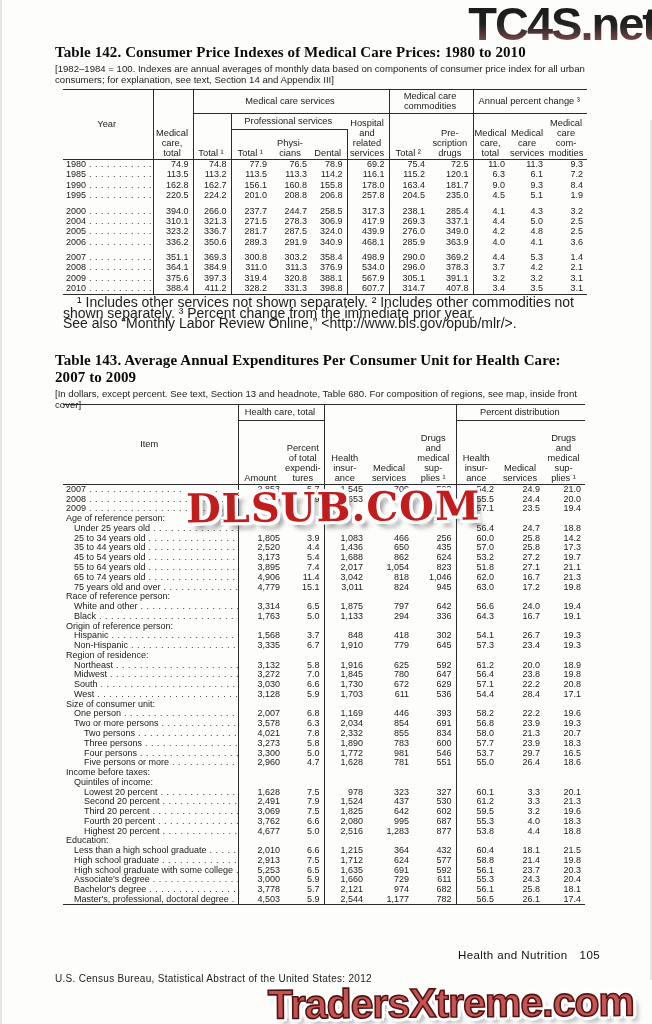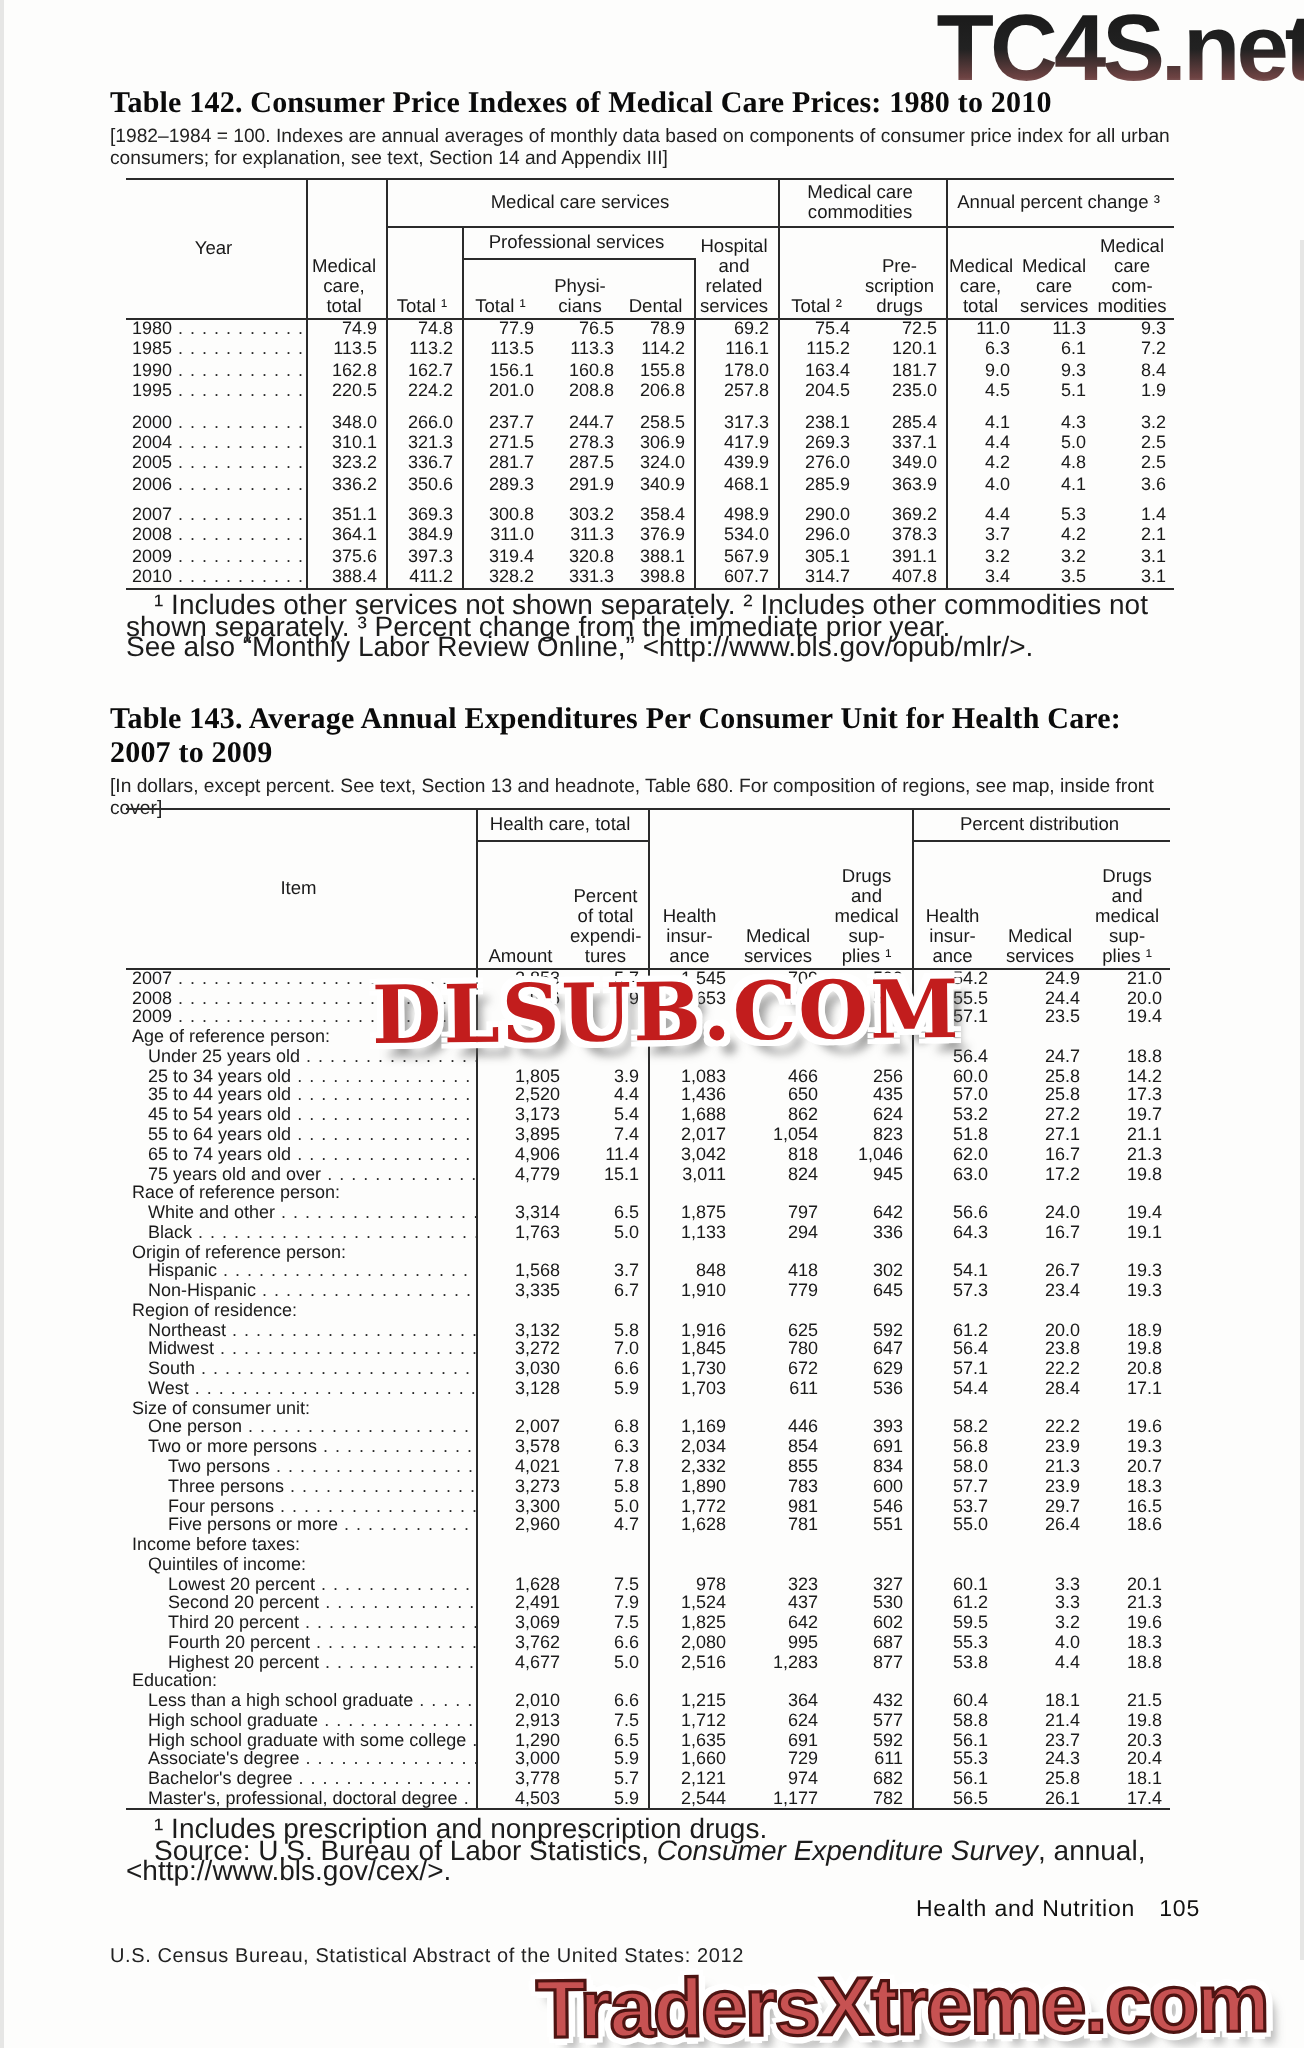--- a/index.html
+++ b/index.html
@@ -220,21 +220,21 @@
           <td class="br"></td>
           <td class="br"></td>
           <td></td>
           <td class="br"></td>
           <td></td>
           <td></td>
           <td></td>
         </tr>
         <tr>
           <td class="lbl-cell br"><span>2000</span><span class="dots"> . . . . . . . . . . . . . . . . . . . . . . . . . . . . . . . . . . . . . . . . . . . . . . . . . . . . . . . . . . . .</span></td>
-          <td class="num br">348.0</td>
+          <td class="num br">394.0</td>
           <td class="num br">266.0</td>
           <td class="num">237.7</td>
           <td class="num">244.7</td>
           <td class="num br">258.5</td>
           <td class="num br">317.3</td>
           <td class="num">238.1</td>
           <td class="num br">285.4</td>
           <td class="num">4.1</td>
           <td class="num">4.3</td>
           <td class="num">3.2</td>
@@ -817,21 +817,21 @@
           <td class="num br">7.5</td>
           <td class="num">1,712</td>
           <td class="num">624</td>
           <td class="num br">577</td>
           <td class="num">58.8</td>
           <td class="num">21.4</td>
           <td class="num">19.8</td>
         </tr>
         <tr>
           <td class="lbl-cell br ind1"><span>High school graduate with some college</span><span class="dots"> . . . . . . . . . . . . . . . . . . . . . . . . . . . . . . . . . . . . . . . . . . . . . . . . . . . . . . . . . . . .</span></td>
-          <td class="num">1,290</td>
+          <td class="num">5,253</td>
           <td class="num br">6.5</td>
           <td class="num">1,635</td>
           <td class="num">691</td>
           <td class="num br">592</td>
           <td class="num">56.1</td>
           <td class="num">23.7</td>
           <td class="num">20.3</td>
         </tr>
         <tr>
           <td class="lbl-cell br ind1"><span>Associate's degree</span><span class="dots"> . . . . . . . . . . . . . . . . . . . . . . . . . . . . . . . . . . . . . . . . . . . . . . . . . . . . . . . . . . . .</span></td>
@@ -862,23 +862,19 @@
           <td class="num">2,544</td>
           <td class="num">1,177</td>
           <td class="num br">782</td>
           <td class="num">56.5</td>
           <td class="num">26.1</td>
           <td class="num">17.4</td>
         </tr>
       </tbody>
   </table>
 
-  <div class="footnote" style="top:909px;">
-    <span class="fline indent">¹ Includes prescription and nonprescription drugs.</span>
-    <span class="fline indent"><span>Source: U.S. Bureau of Labor Statistics, </span><span class="ital">Consumer Expenditure Survey</span><span>, annual, &lt;http://www.bls.gov/cex/&gt;.</span></span>
-  </div>
 
   <div id="footer-right">
     <span>Health and Nutrition</span><span class="pgnum">105</span>
   </div>
   <div id="footer-left">U.S. Census Bureau, Statistical Abstract of the United States: 2012</div>
 
 </div>
 
 </body></html>

